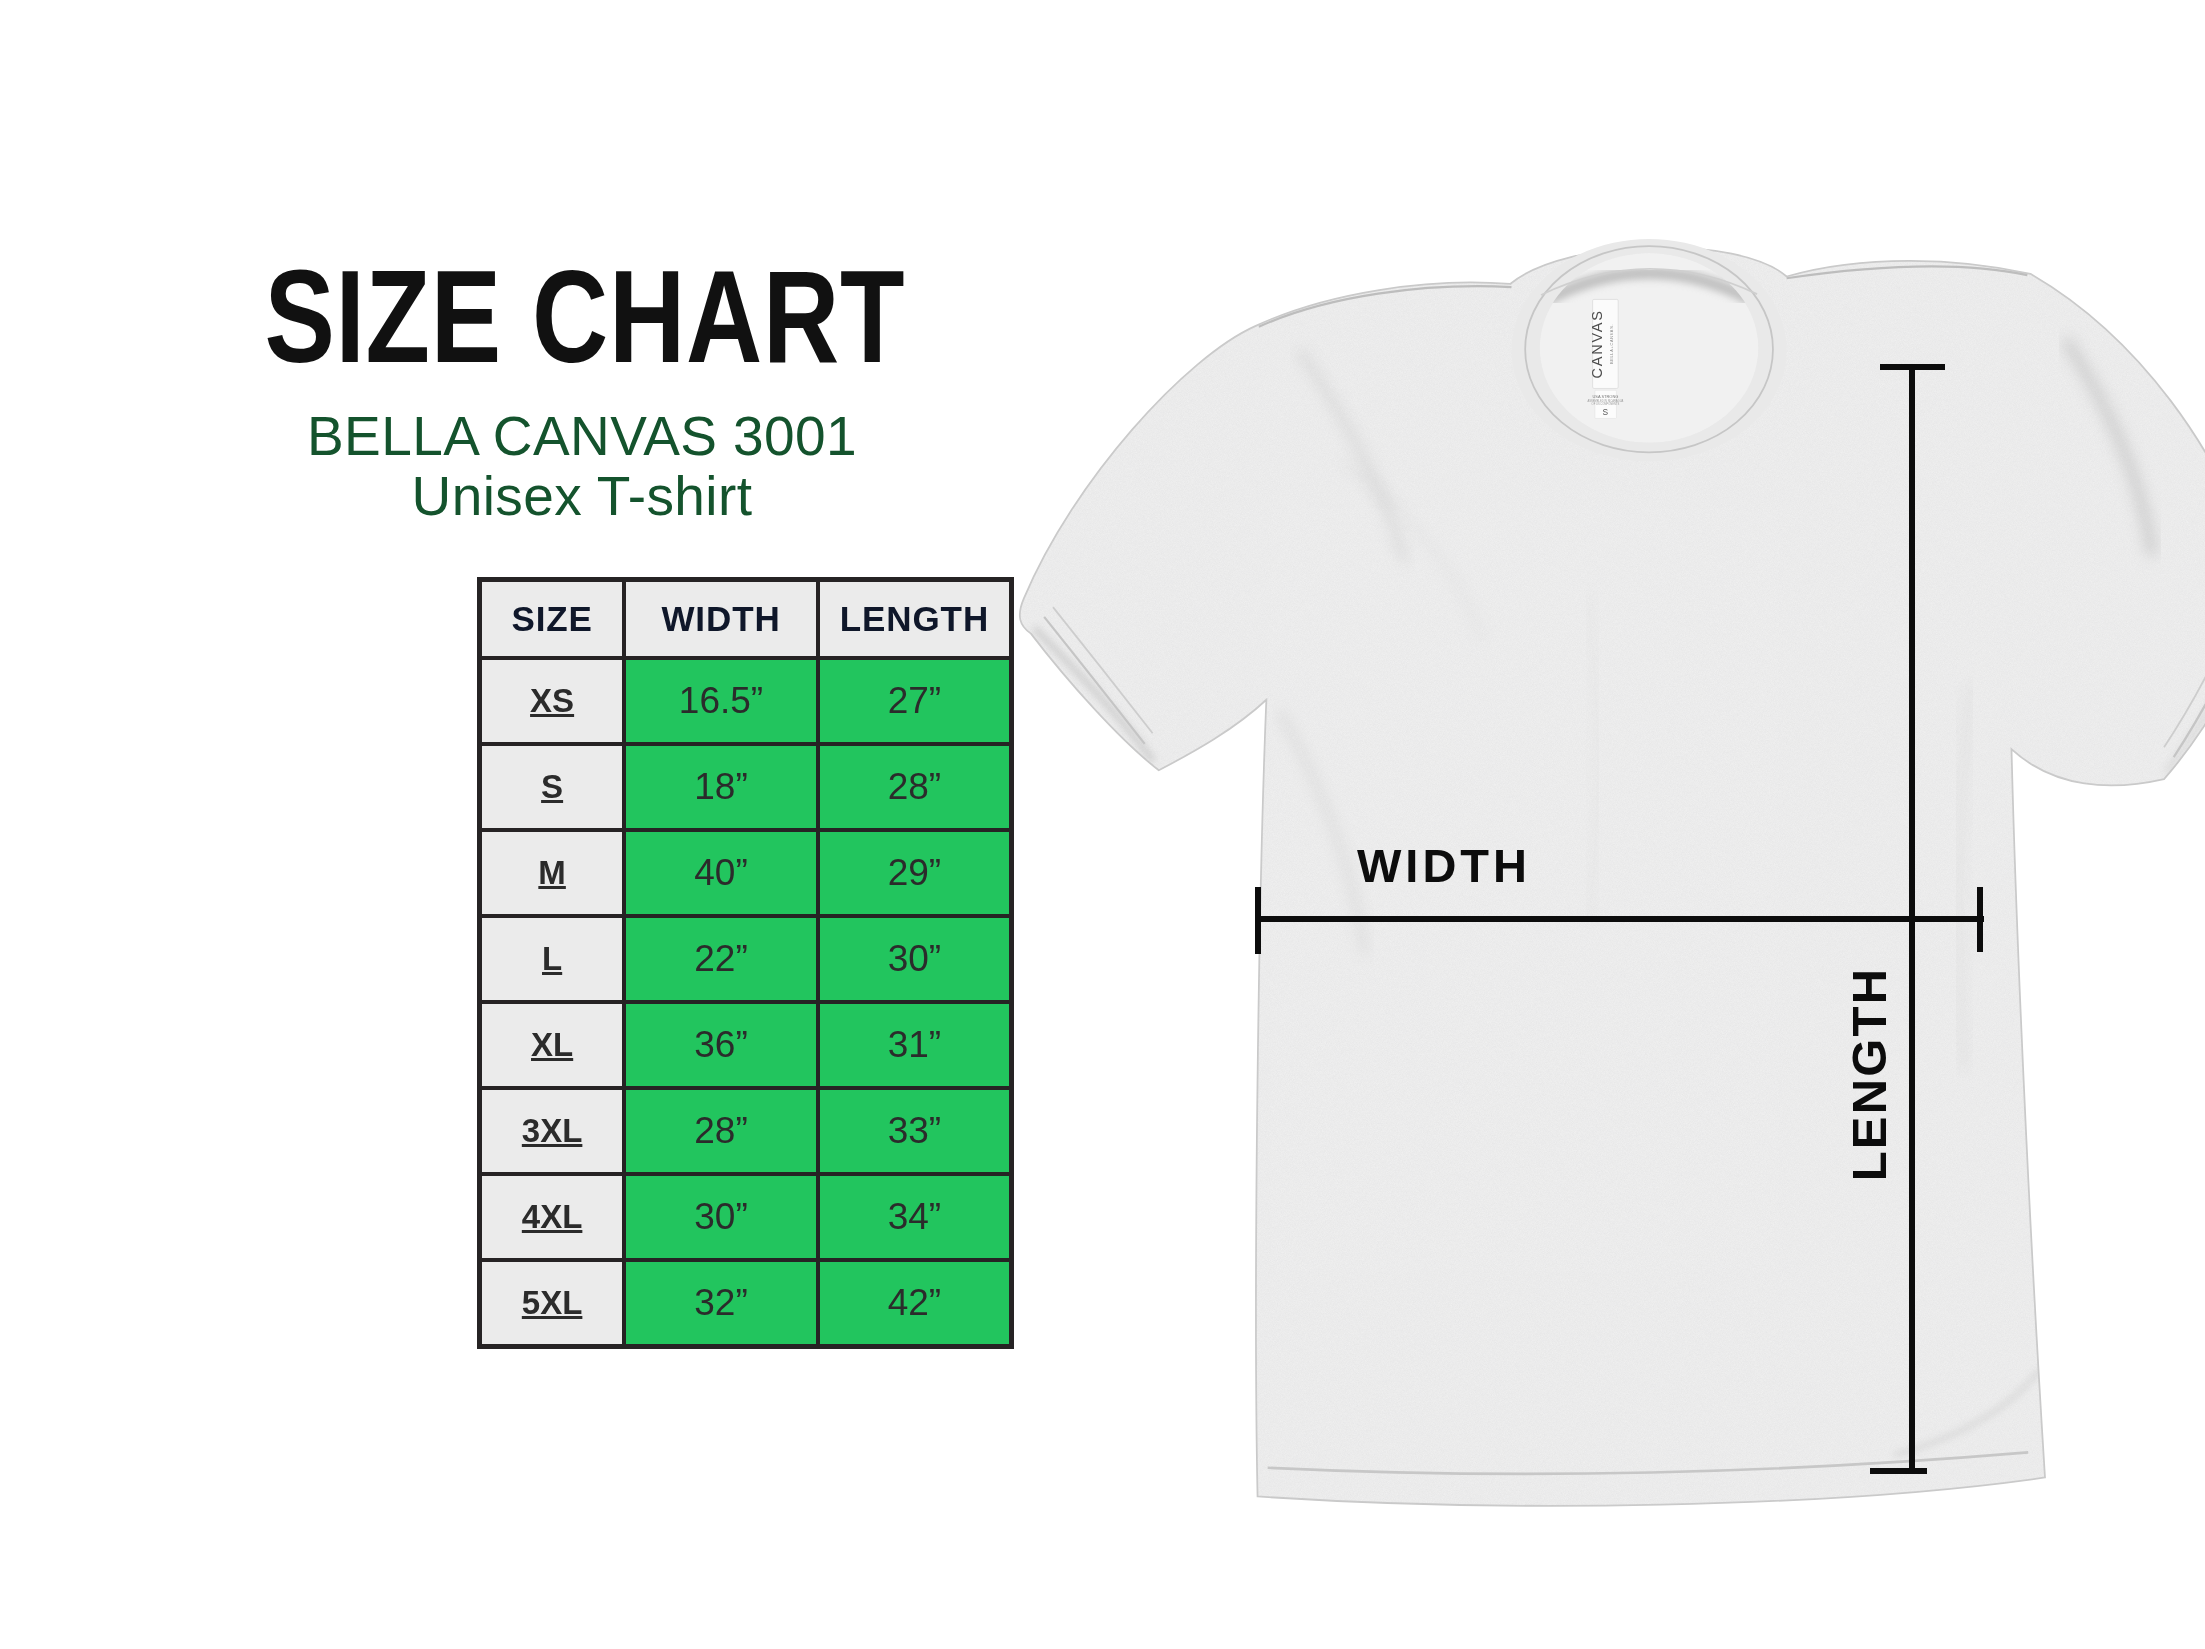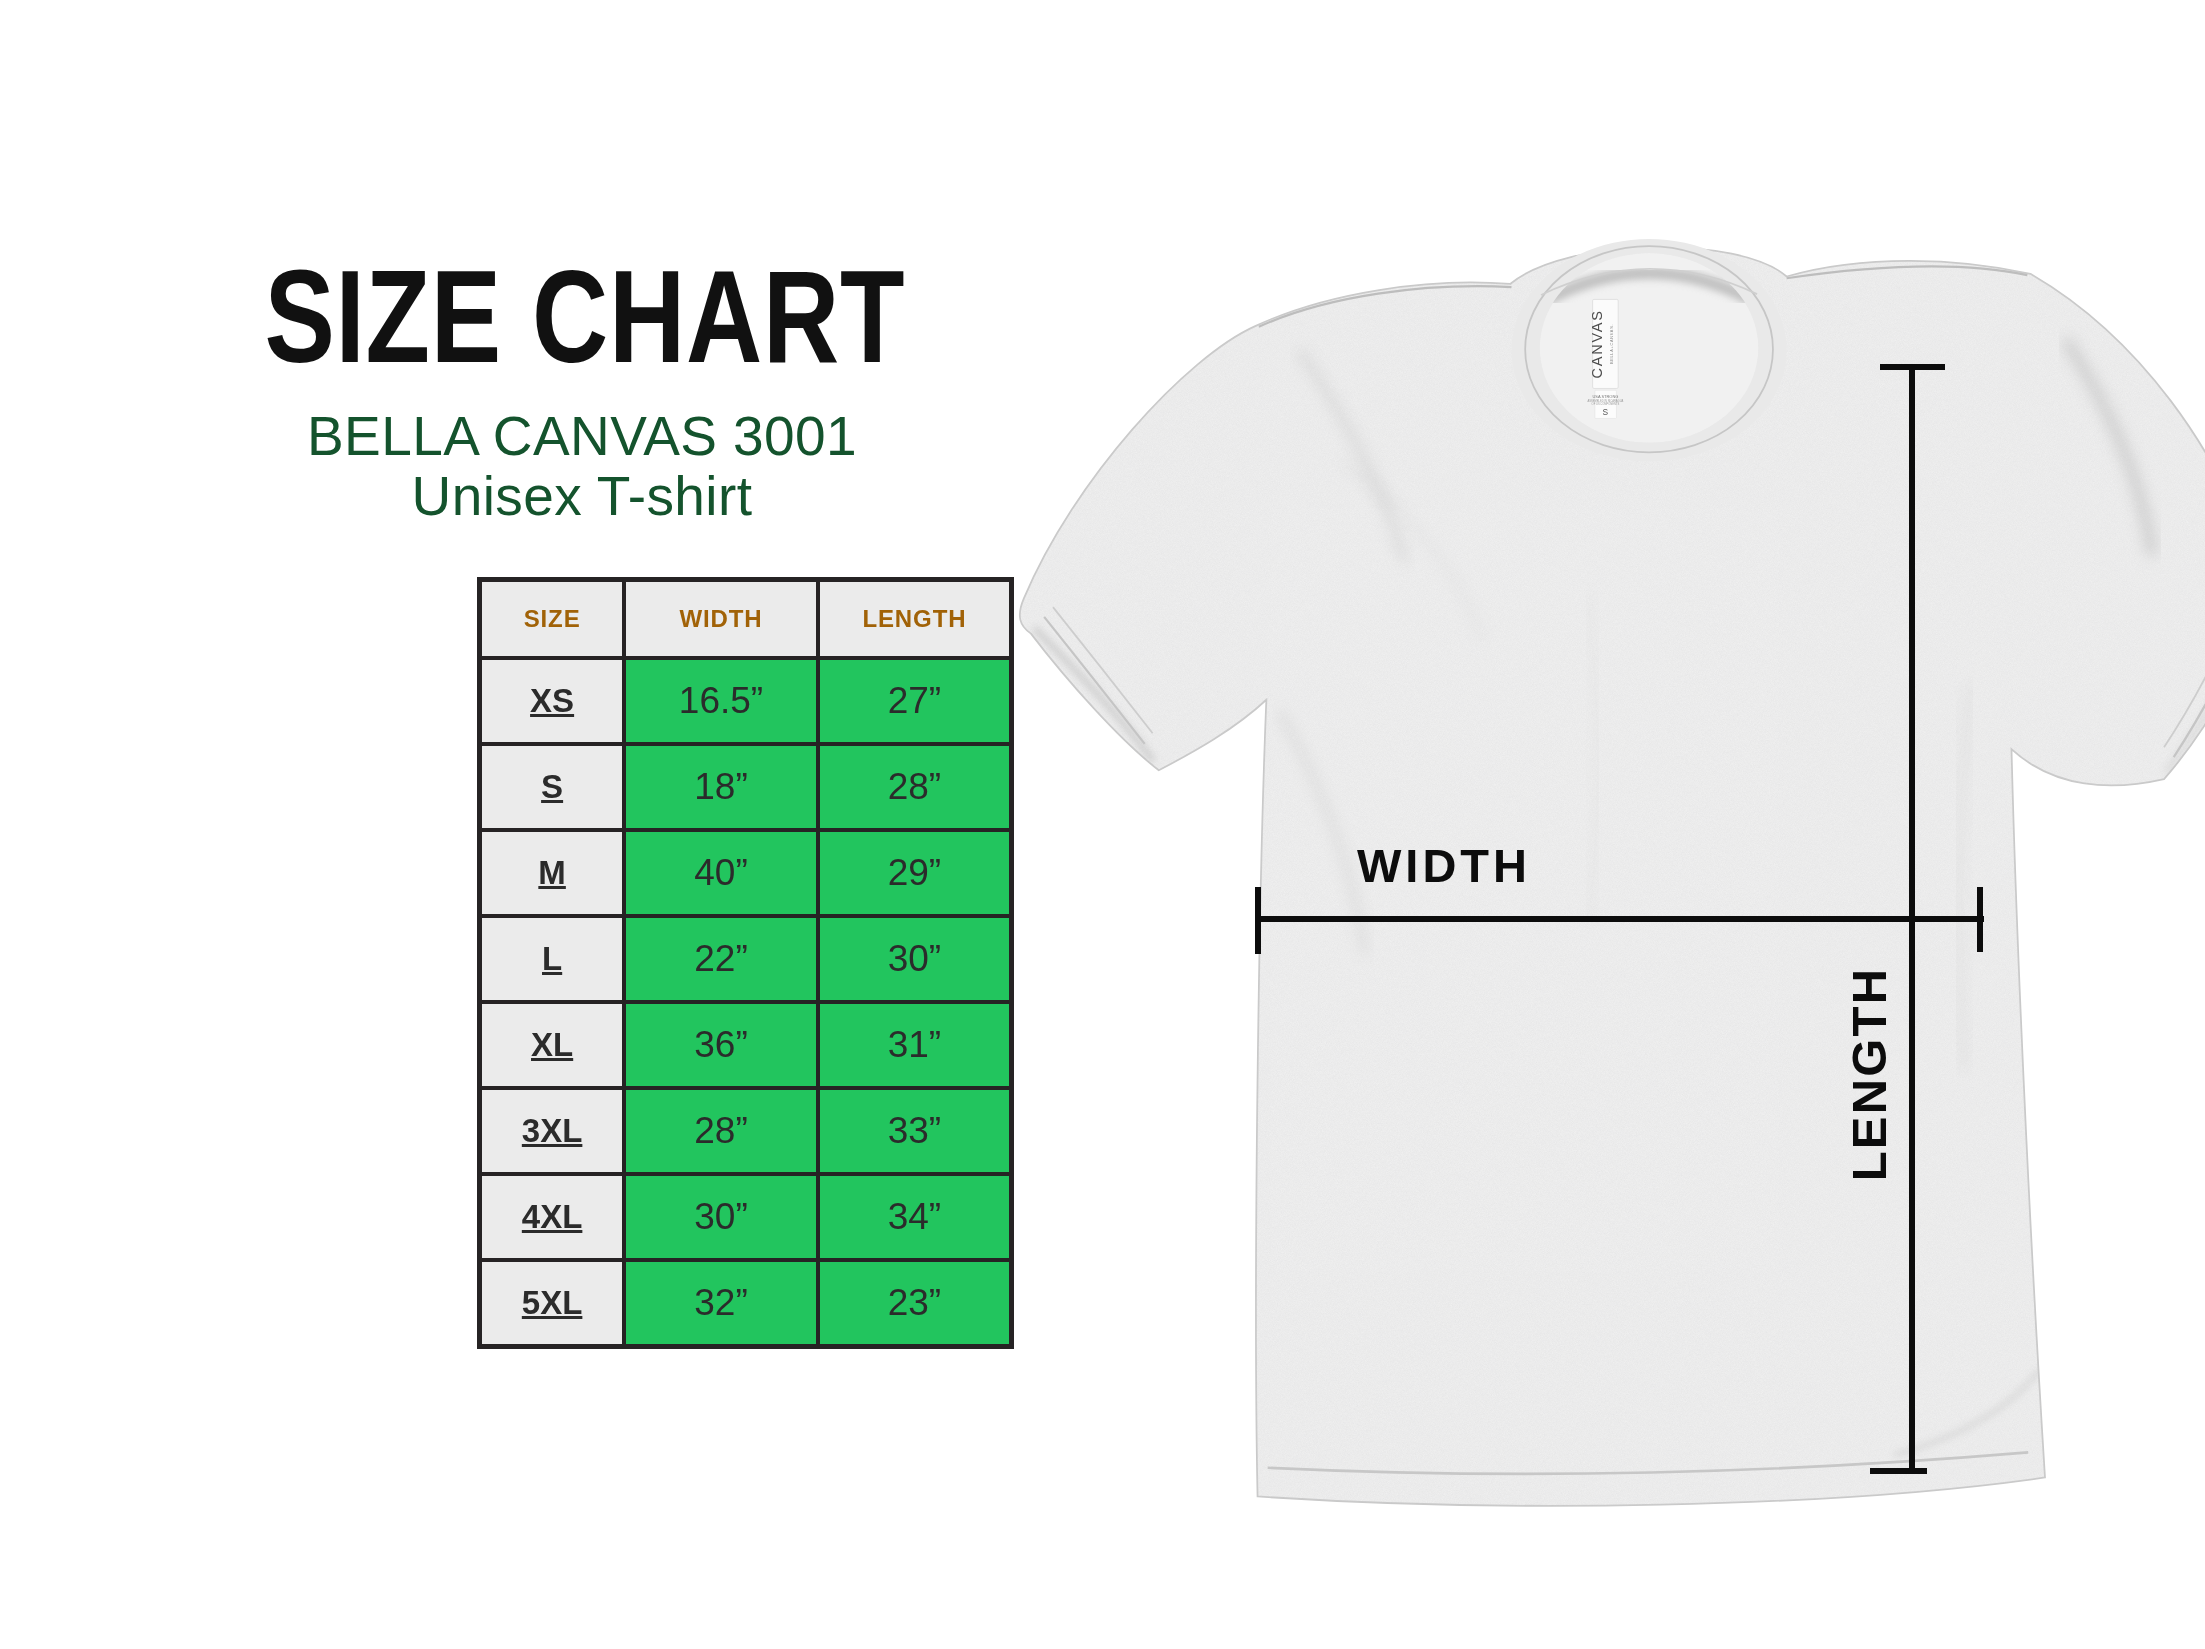--- a/index.html
+++ b/index.html
@@ -30,21 +30,21 @@
     position:absolute;left:292px;top:561px;width:537px;
     border-collapse:collapse;table-layout:fixed;
     border:5.7px solid #262324;
   }
   .size-table th,.size-table td{
     border:4.9px solid #262324;text-align:center;vertical-align:middle;
     padding:0;color:#2b2b2b;
   }
   .size-table th{
     height:74px;background:#ebebeb;
-    font-size:24px;font-weight:700;letter-spacing:0.9px;color:#a16207;
+    font-size:35px;font-weight:700;letter-spacing:0.9px;color:#0f172a;
   }
   .size-table td{height:82px;background:#22c55e;font-size:37px;font-weight:400;}
   .size-table td.size-cell{background:#ebebeb;font-size:33px;font-weight:700;text-decoration:underline;}
 
   
   .shirt-svg{position:absolute;left:948px;top:198px;width:1433px;height:1380px;}
 
   .measure{position:absolute;background:#0c0c0c;}
   .measure.h-line   {left:1258px;top:916px;width:726px;height:6.2px;}
   .measure.tick-wl  {left:1255px;top:887px;width:6.2px;height:67px;}
@@ -120,21 +120,21 @@
           <td>33”</td>
         </tr>
         <tr>
           <td class="size-cell">4XL</td>
           <td>30”</td>
           <td>34”</td>
         </tr>
         <tr>
           <td class="size-cell">5XL</td>
           <td>32”</td>
-          <td>23”</td>
+          <td>42”</td>
         </tr>
       </tbody>
     </table>
   </section>
 
   <svg class="shirt-svg" viewBox="2150 450 3250 3130" xmlns="http://www.w3.org/2000/svg">
     <defs>
       <clipPath id="shirtClip">
         <path d="M 3425 645
                  C 3240 630 3010 665 2848 740

